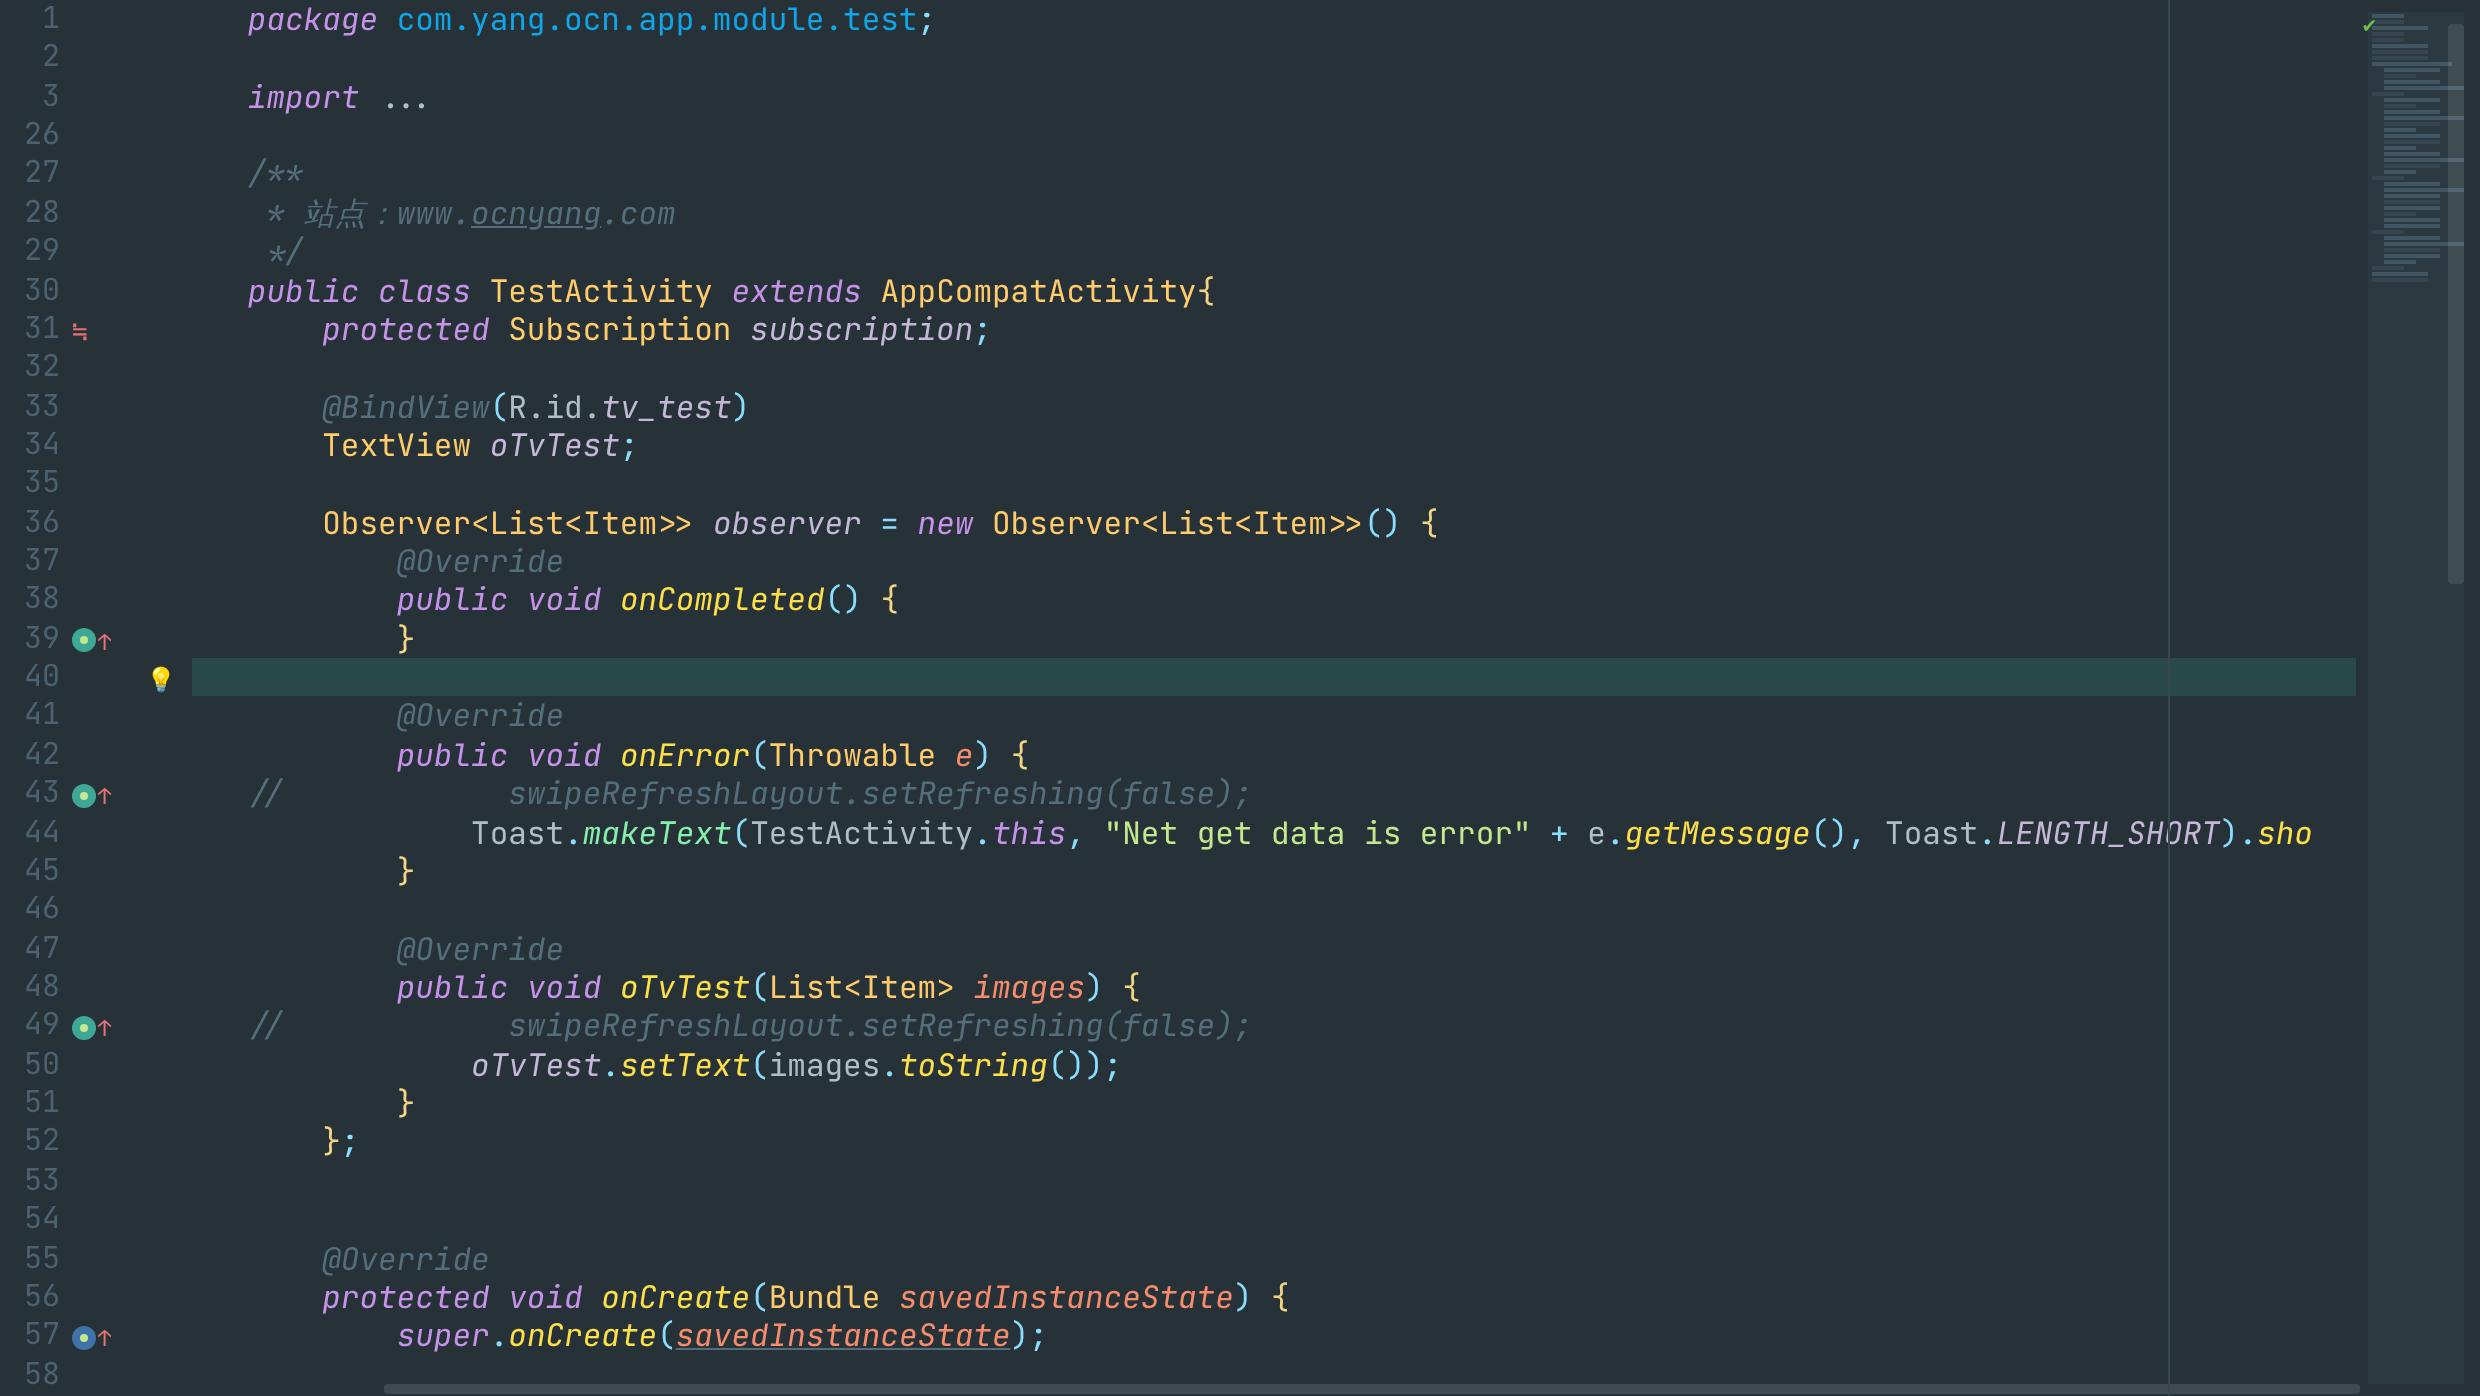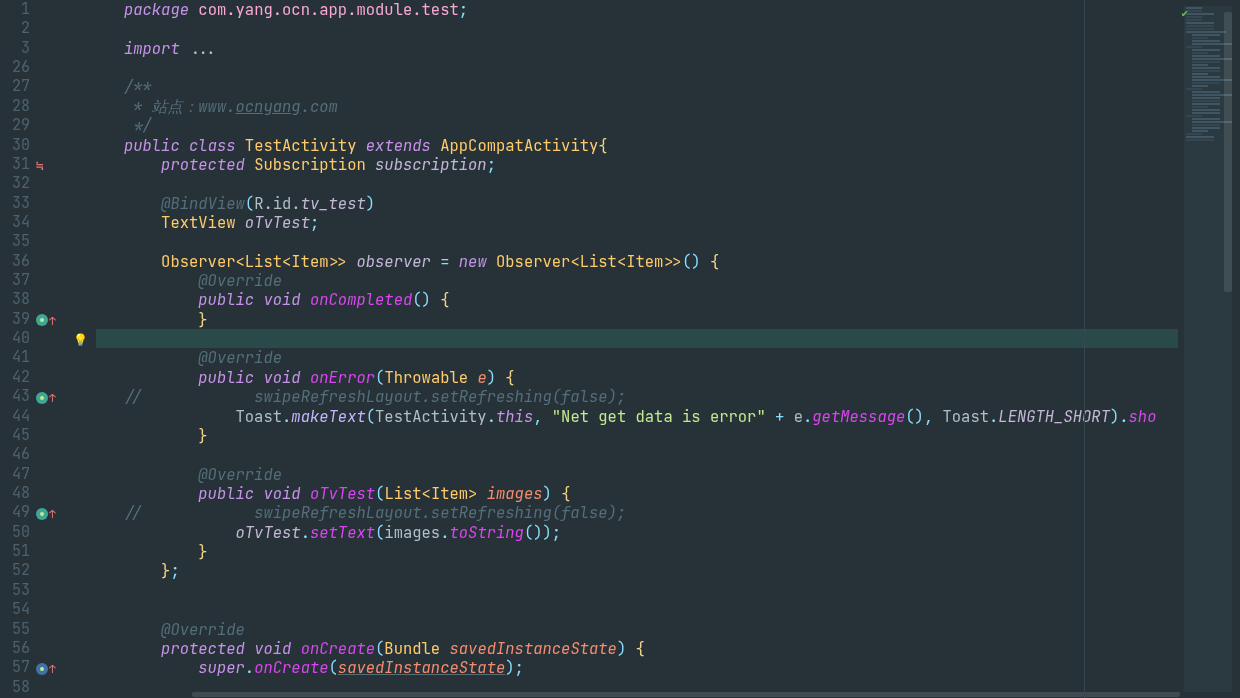--- a/index.html
+++ b/index.html
@@ -55,26 +55,26 @@
   .hl-line {
     position: absolute;
     left: 0;
     right: 62px;
     height: 19.36px;
     background: #2A4949;
     z-index: 0;
   }
   .code-line > span { position: relative; z-index: 1; }
   .kw  { color: #C792EA; font-style: italic; }    
-  .pkg { color: #f9a8d4; }                         
+  .pkg { color: #0ea5e9; }                         
   .typ { color: #FFCB6B; }                         
   .str { color: #C3E88D; }                         
   .cm  { color: #546E7A; font-style: italic; }     
-  .fn  { color: #d946ef; font-style: italic; }     
-  .fni { color: #c4b5fd; font-style: italic; }     
+  .fn  { color: #fde047; font-style: italic; }     
+  .fni { color: #86efac; font-style: italic; }     
   .id  { color: #B0BEC5; }                         
   .par { color: #F78C6C; font-style: italic; }     
   .pr  { color: #C4B7D7; font-style: italic; }     
   .op  { color: #89DDFF; }                         
   .bc  { color: #F2D484; }
   .semi{ color: #89DDFF; }
   .u   { text-decoration: underline; text-decoration-color: #546E7A; }
 
   
   .margin-line {

